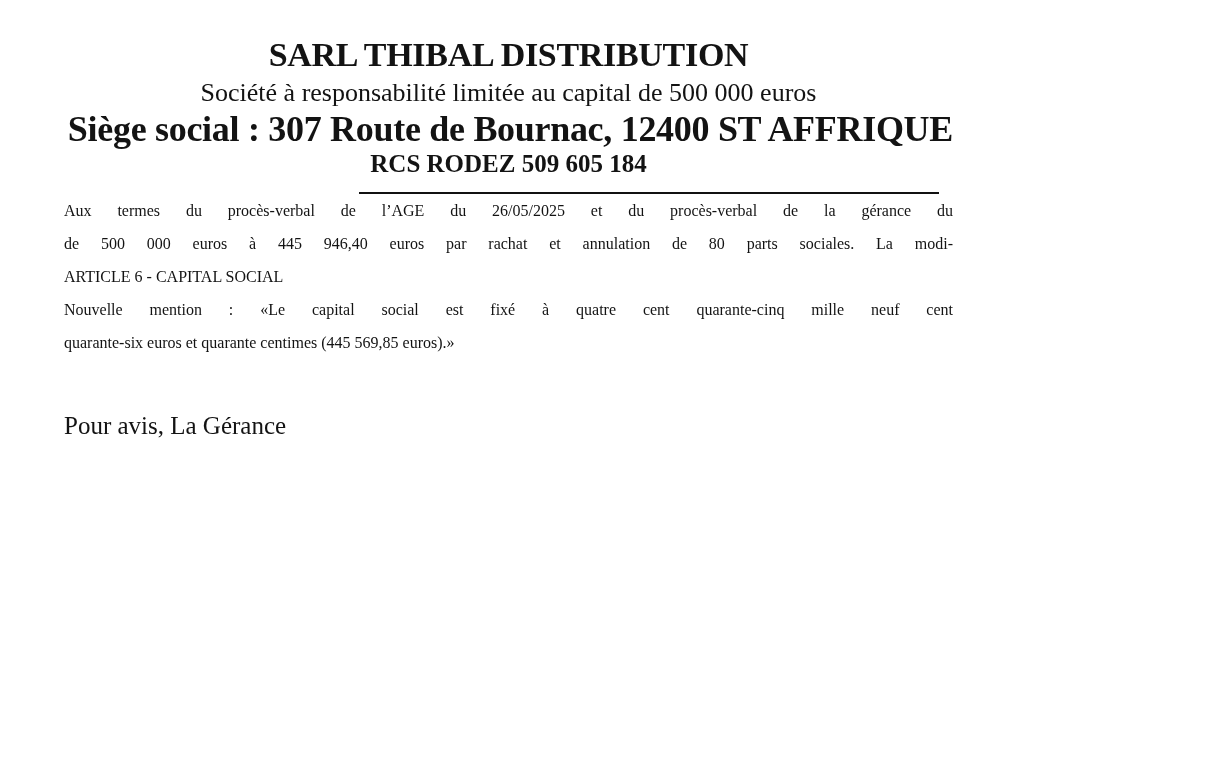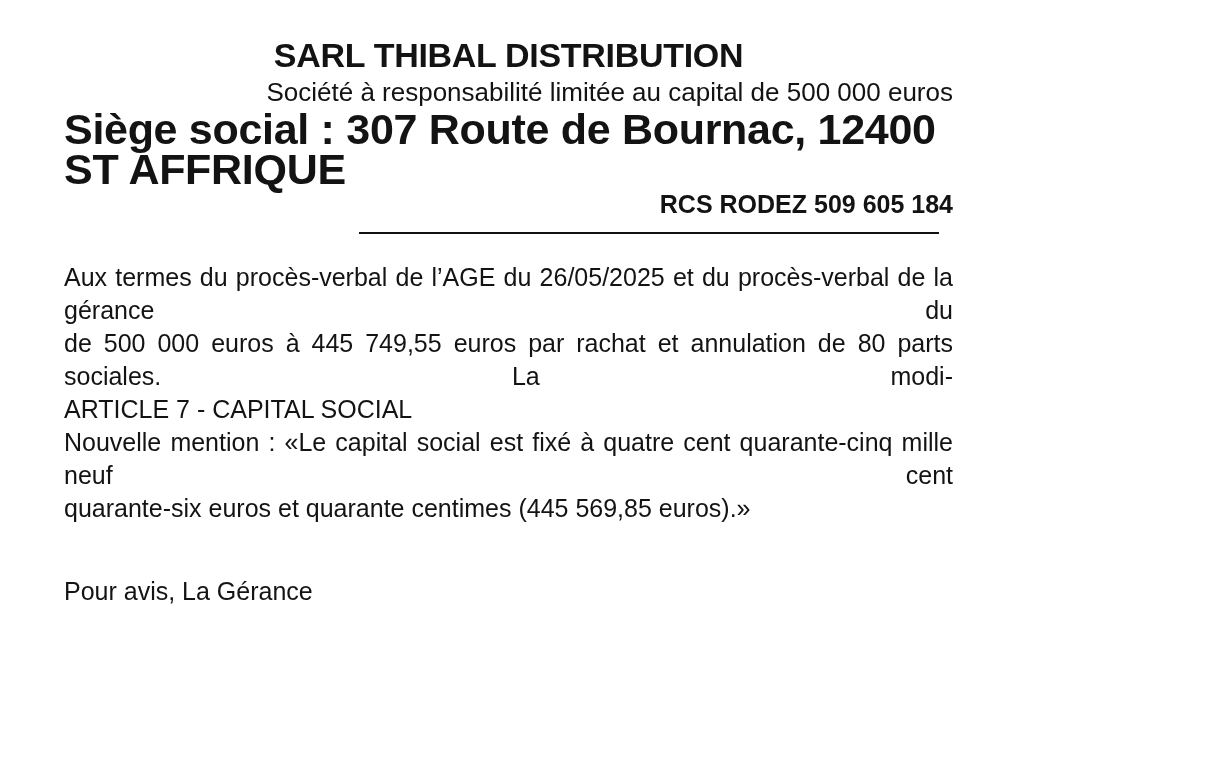--- a/index.html
+++ b/index.html
@@ -8,57 +8,56 @@
     background: #ffffff;
   }
   .doc {
     position: relative;
     box-sizing: border-box;
     width: 1004px;
     height: 780px;
     padding: 34px 51px 0 64px;
     background: #ffffff;
     color: #131313;
-    font-family: Liberation Sans, sans-serif;
+    font-family: Liberation Serif, serif;
     overflow: hidden;
   }
   .title {
     font-size: 34px;
     font-weight: bold;
     line-height: 42px;
     text-align: center;
     letter-spacing: -0.3px;
   }
   .sub {
     font-size: 26px;
     line-height: 33px;
-    text-align: right;
+    text-align: center;
   }
   .office {
-    font-size: 43px;
+    font-size: 36px;
     font-weight: bold;
     line-height: 40px;
-    text-align: left;
+    text-align: right;
     letter-spacing: -0.3px;
   }
   .rcs {
     font-size: 25px;
     font-weight: bold;
     line-height: 30px;
-    text-align: right;
+    text-align: center;
   }
   .rule {
     width: 580px;
     height: 0;
     border-top: 2px solid #111111;
     margin: 13px 0 0 295px;
   }
   .body-block {
-    margin-top: 27px;
-    font-size: 25px;
+    font-size: 16px;
     line-height: 33px;
   }
   .line {
     text-align: left;
   }
   .just {
     text-align: justify;
     text-align-last: justify;
   }
   .sig {
@@ -77,21 +76,21 @@
   <div class="sub">Société à responsabilité limitée au capital de 500 000 euros</div>
 
   <div class="office">Siège social : 307 Route de Bournac, 12400 ST AFFRIQUE</div>
 
   <div class="rcs">RCS RODEZ 509 605 184</div>
 
   <div class="rule"></div>
 
   <div class="body-block">
     <div class="line just">Aux termes du procès-verbal de l’AGE du 26/05/2025 et du procès-verbal de la gérance du</div>
-    <div class="line just">de 500 000 euros à 445 749,55 euros par rachat et annulation de 80 parts sociales. La modi-</div>
-    <div class="line">ARTICLE 7 - CAPITAL SOCIAL</div>
+    <div class="line just">de 500 000 euros à 445 946,40 euros par rachat et annulation de 80 parts sociales. La modi-</div>
+    <div class="line">ARTICLE 6 - CAPITAL SOCIAL</div>
     <div class="line just">Nouvelle mention : «Le capital social est fixé à quatre cent quarante-cinq mille neuf cent</div>
     <div class="line">quarante-six euros et quarante centimes (445 569,85 euros).»</div>
   </div>
 
   <div class="sig">Pour avis, La Gérance</div>
 
 </div>
 
 </body></html>

